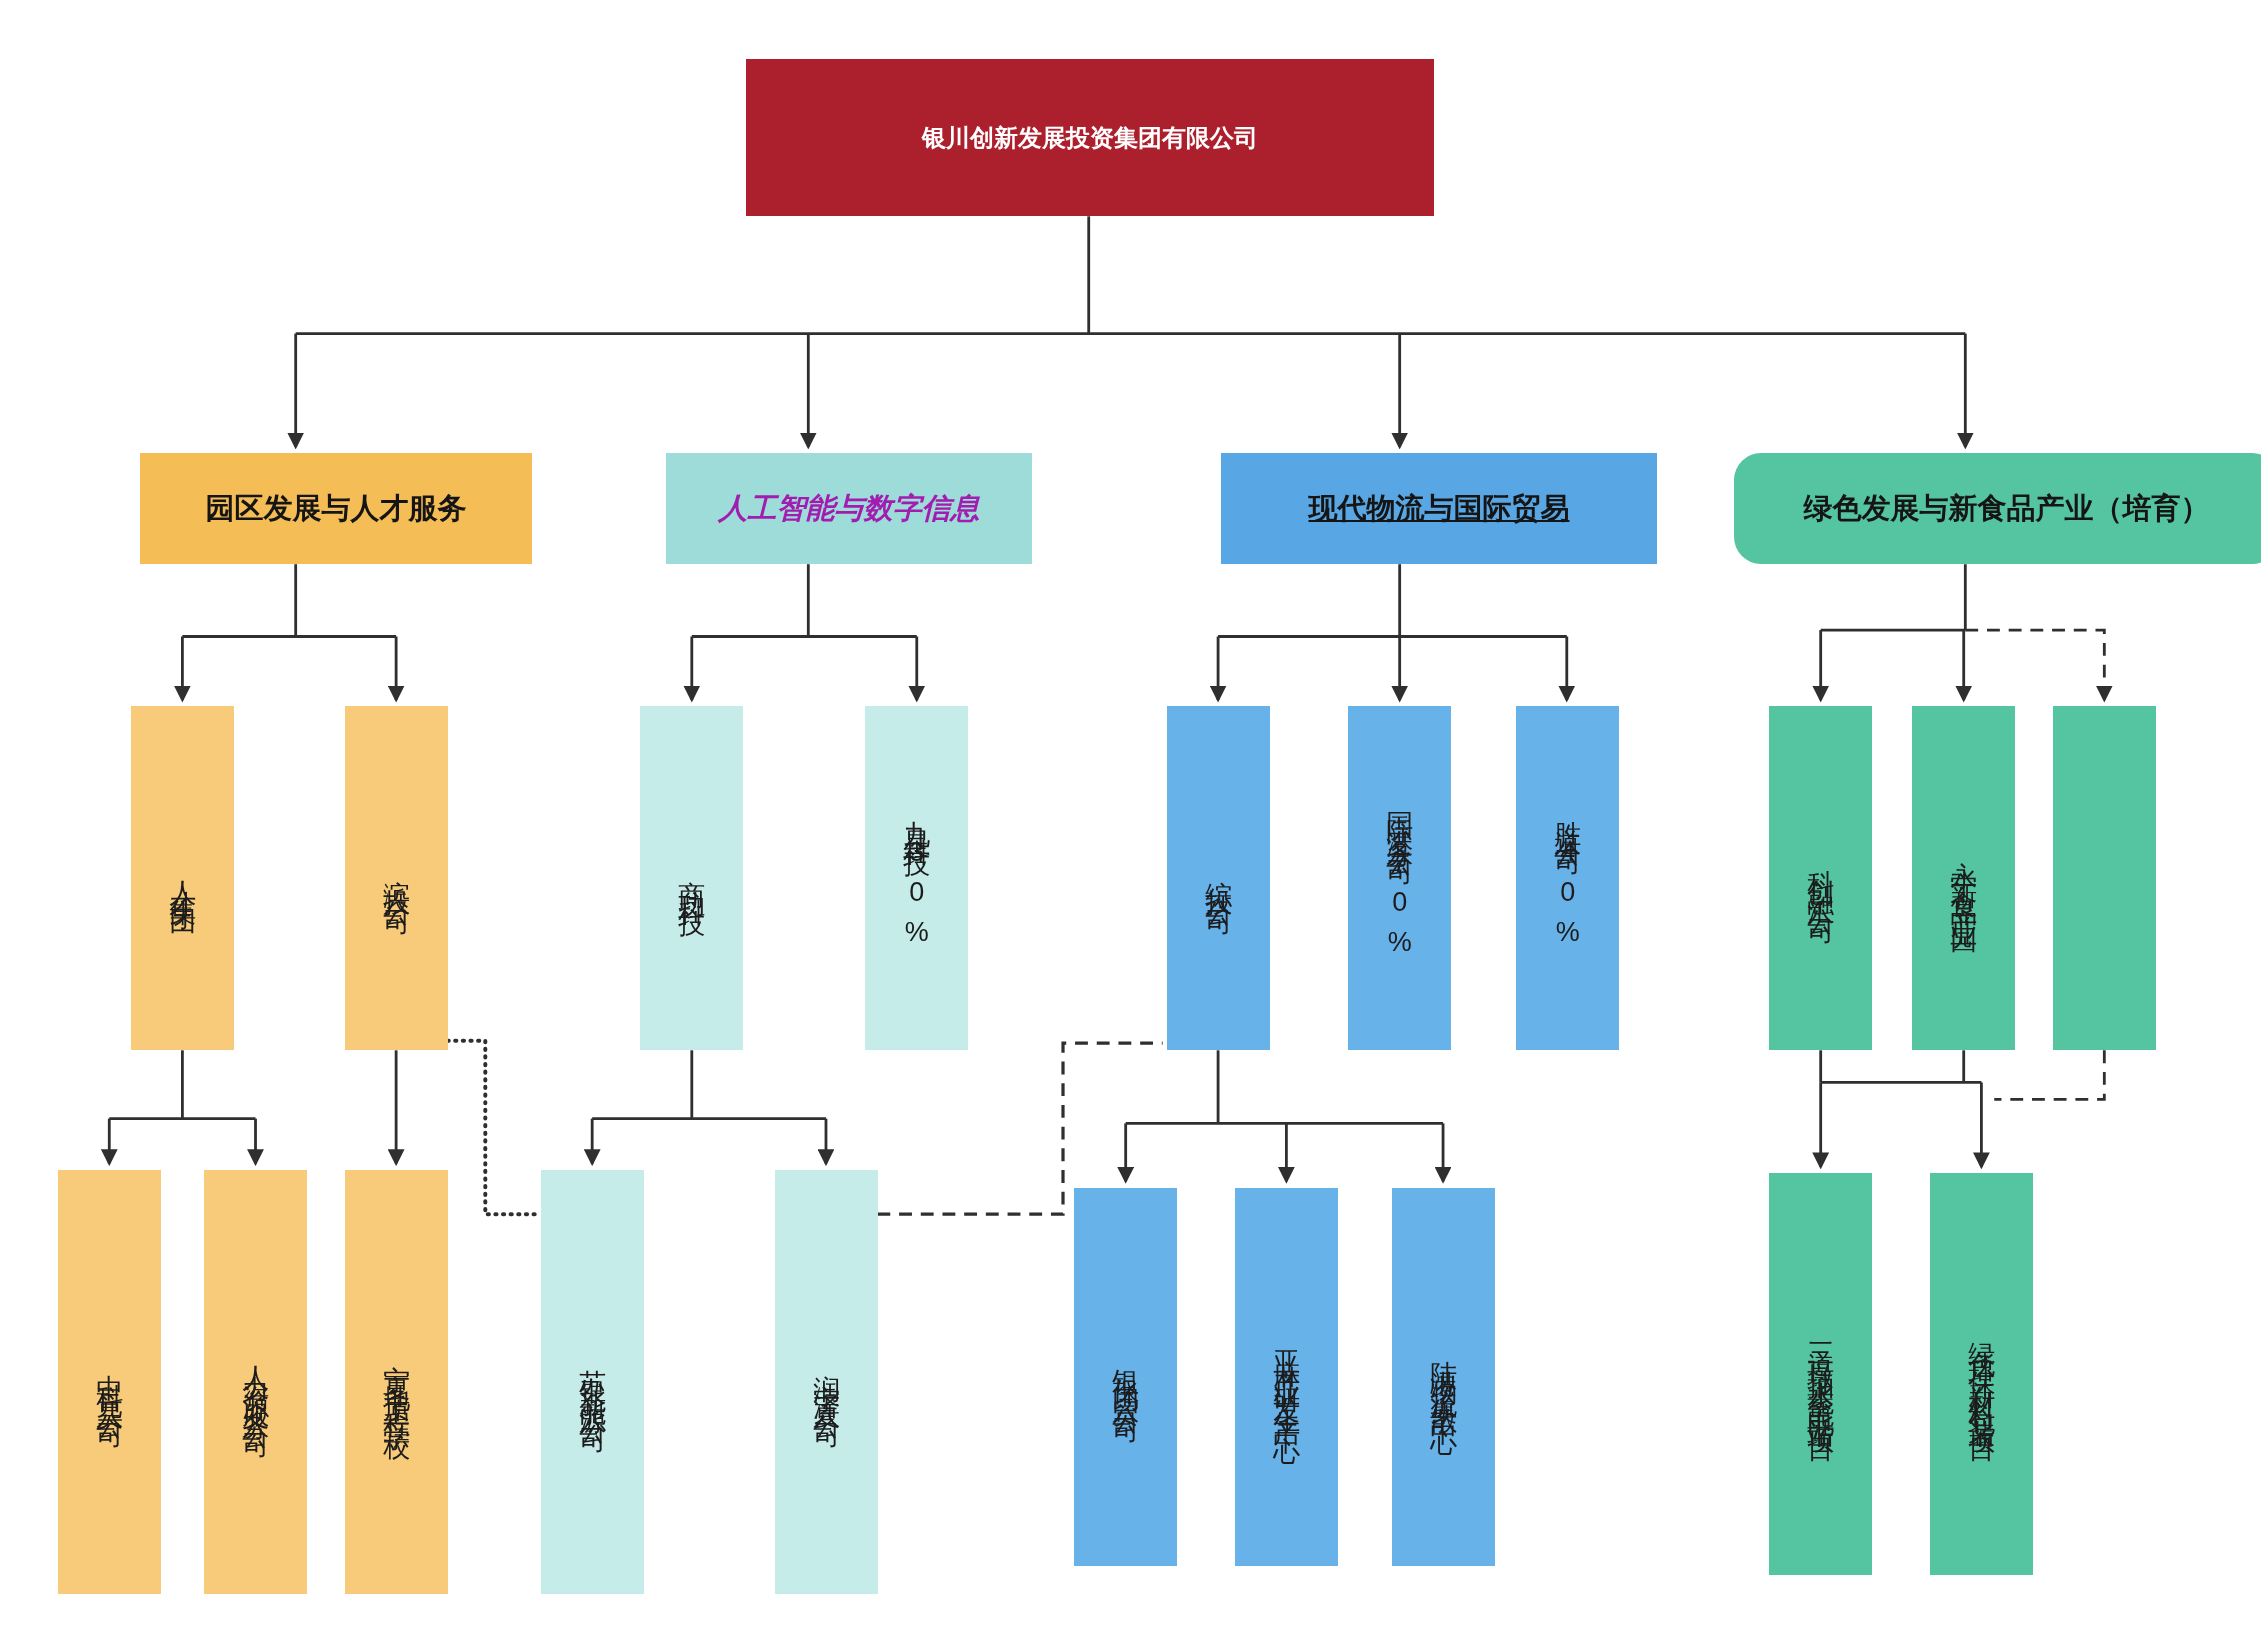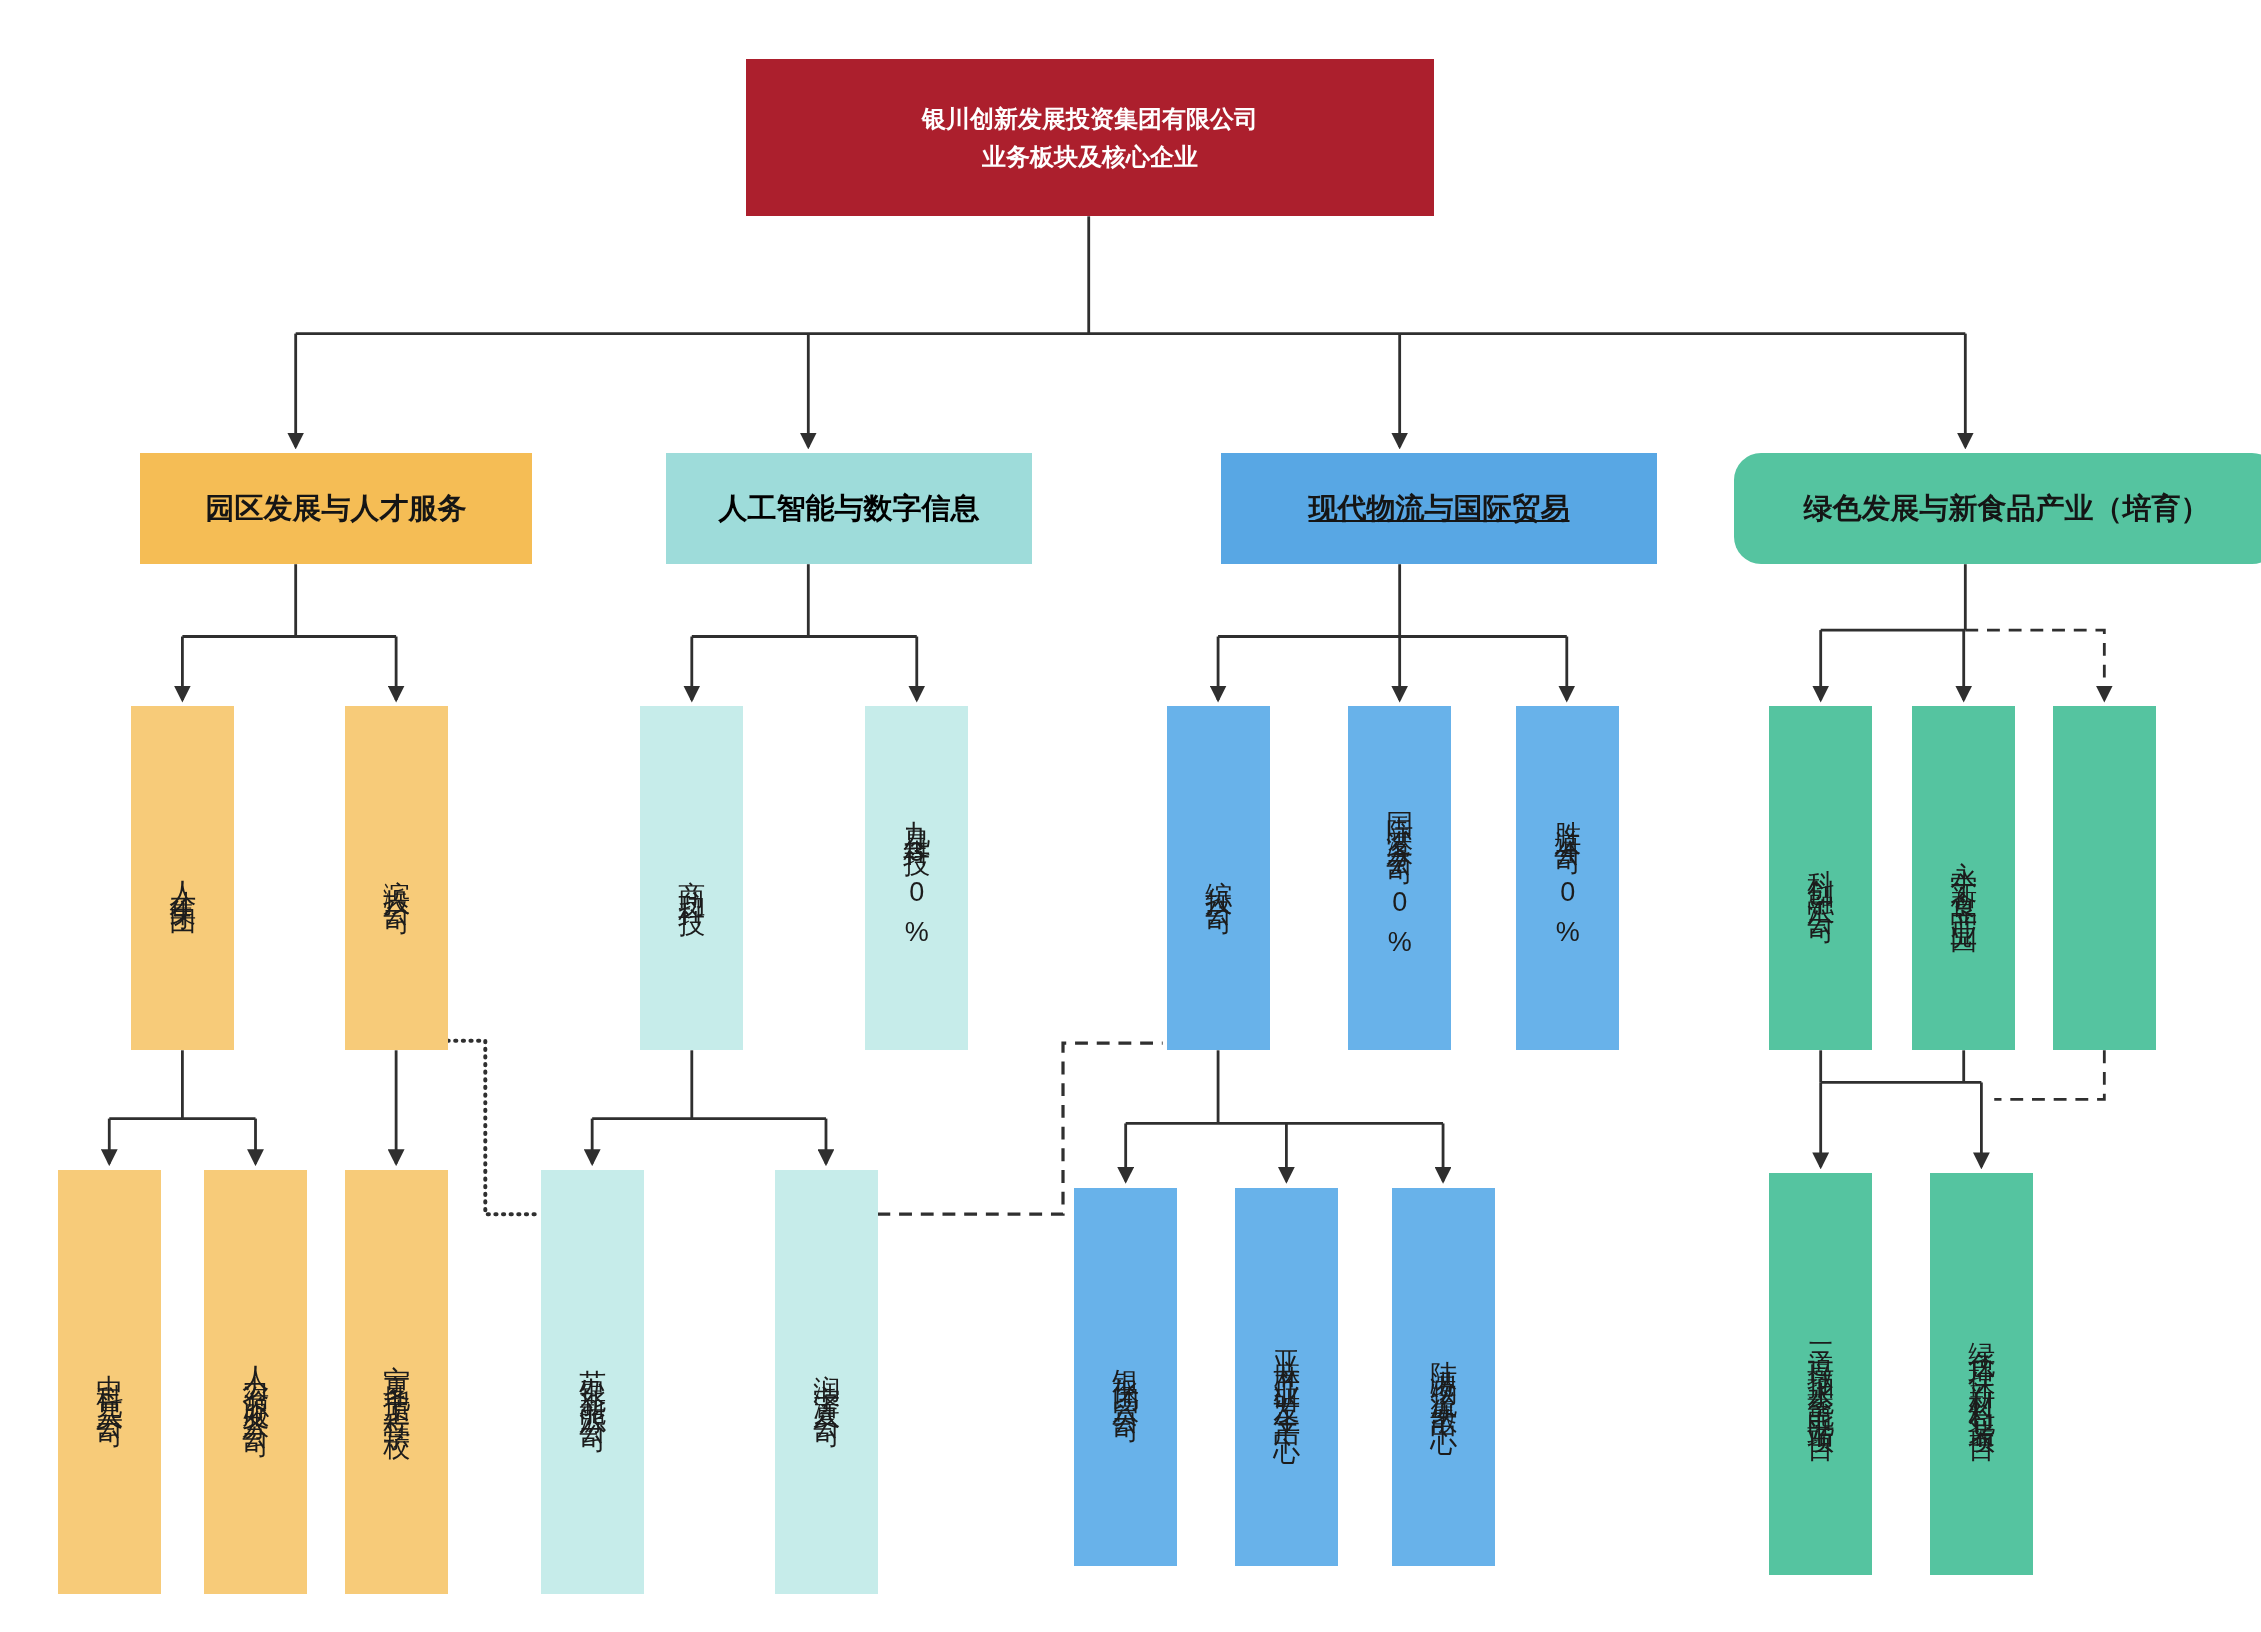--- a/index.html
+++ b/index.html
@@ -9,21 +9,21 @@
 
   .root{position:absolute;left:746px;top:59px;width:688px;height:157px;
         background:#AC1F2D;color:#ffffff;display:flex;flex-direction:column;
         align-items:center;justify-content:center;font-size:24px;font-weight:bold;
         line-height:1.55;text-align:center;}
 
   .hdr{position:absolute;top:453px;height:111px;display:flex;align-items:center;
        justify-content:center;font-size:29px;font-weight:bold;color:#151515;
        box-sizing:border-box;text-align:center;margin-left:40px;}
   .c1h{background:#F5BD55;}
-  .c2h{background:#9EDCDA;color:#000000;}
+  .c2h{background:#9EDCDA;color:#a21caf;font-style:italic;}
   .c3h{background:#58A7E4;text-decoration:underline;}
   .c4h{background:#55C4A0;border-radius:27px;}
 
   .vbox{position:absolute;width:103px;box-sizing:border-box;
         display:flex;align-items:center;justify-content:center;
         writing-mode:vertical-rl;text-orientation:upright;
         font-size:27px;letter-spacing:9.6px;line-height:1.5;color:#1c1c1c;
         padding:11.2px 6.4px;text-align:center;}
   .c1{background:#F7CB79;}
   .c2{background:#C6ECEA;}
@@ -94,21 +94,20 @@
       <path d="M2619,1307 V1368 H2482" stroke-dasharray="16,11"></path>
 
       <path d="M1092,1511 H1323 V1298 H1447" stroke-dasharray="16,11" stroke-width="4"></path>
 
       <path d="M557,1295 H604 V1511 H668" stroke-dasharray="1.5,8" stroke-linecap="round" stroke-width="5"></path>
     </g>
   </svg>
 
   <div class="root">
     <div>银川创新发展投资集团有限公司</div>
-    <div>业务板块及核心企业</div>
   </div>
 
   <div class="hdr c1h" style="left:100px;width:392px;">园区发展与人才服务</div>
   <div class="hdr c2h" style="left:626px;width:366px;">人工智能与数字信息</div>
   <div class="hdr c3h" style="left:1181px;width:436px;">现代物流与国际贸易</div>
   <div class="hdr c4h" style="left:1694px;width:545px;">绿色发展与新食品产业（培育）</div>
 
   <div class="vbox c1" style="left:131px;top:706px;height:344px;">人才集团</div>
   <div class="vbox c1" style="left:345px;top:706px;height:344px;">滨投公司</div>
 

